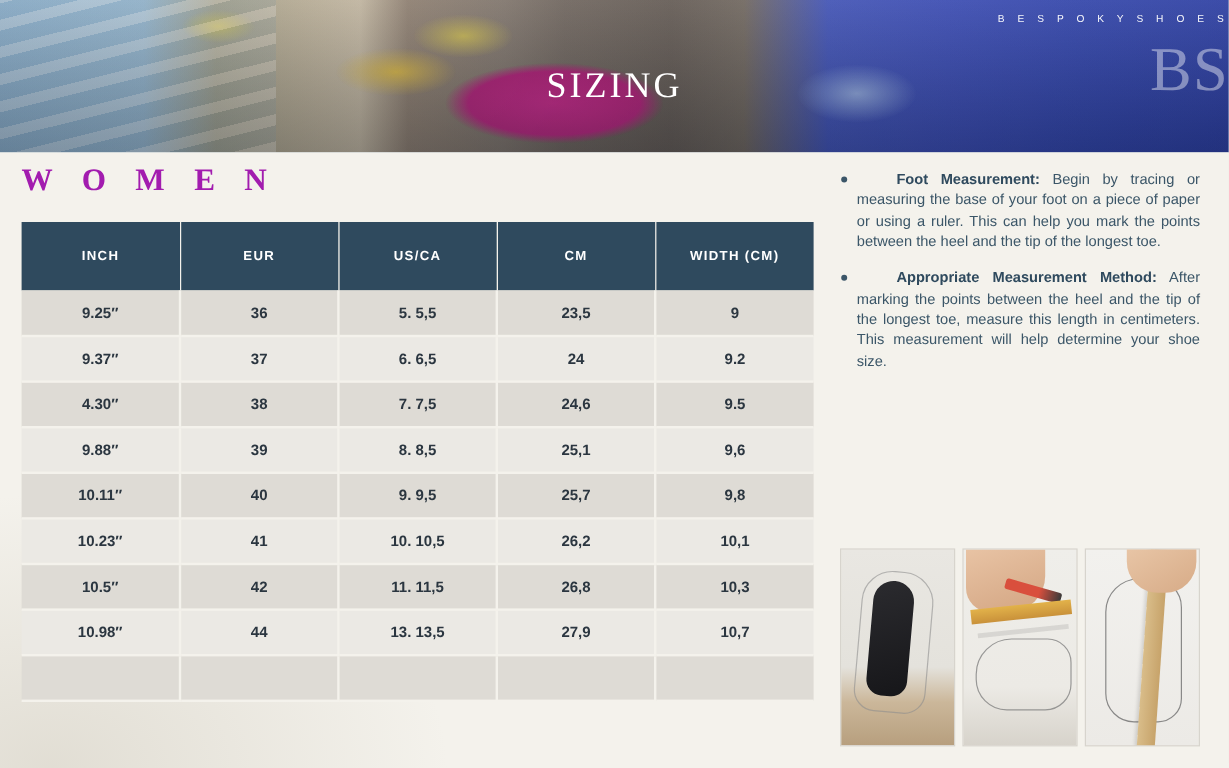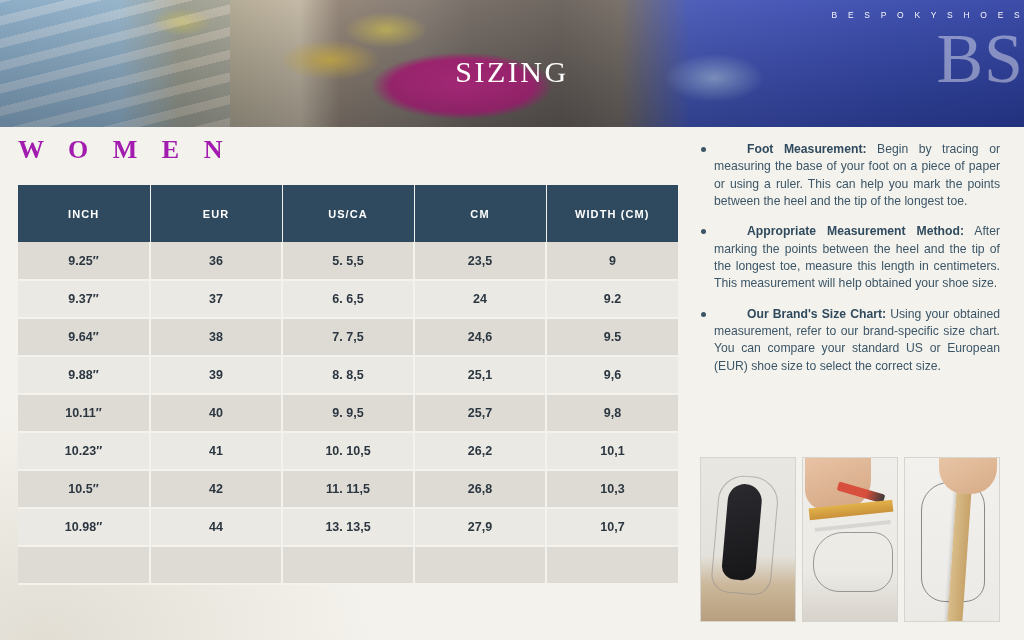--- a/index.html
+++ b/index.html
@@ -63,21 +63,21 @@
   .hero-center {
     position: absolute; left: 0; right: 0; top: 10px;
     text-align: right; color: #fff;
   }
   .brand-small {
     font-size: 8.5px; letter-spacing: 4.2px; font-weight: 400;
     color: #ffffff; opacity: .95;
   }
   .monogram {
     font-family: "Liberation Serif", serif;
-    font-size: 70px; line-height: 74px;
+    font-size: 52px; line-height: 74px;
     letter-spacing: 1px;
     color: rgba(255,255,255,0.42);
     margin-top: 2px; font-weight: 400;
   }
   .sizing-word {
     position: absolute; left: 0; right: 0; top: 55px;
     text-align: center;
     font-family: "Liberation Serif", serif;
     font-size: 30px; letter-spacing: 2.5px;
     color: #fff; font-weight: 400;
@@ -273,21 +273,21 @@
           <td>9</td>
         </tr>
         <tr>
           <td>9.37″</td>
           <td>37</td>
           <td>6. 6,5</td>
           <td>24</td>
           <td>9.2</td>
         </tr>
         <tr>
-          <td>9.64″</td>
+          <td>4.30″</td>
           <td>38</td>
           <td>7. 7,5</td>
           <td>24,6</td>
           <td>9.5</td>
         </tr>
         <tr>
           <td>9.88″</td>
           <td>39</td>
           <td>8. 8,5</td>
           <td>25,1</td>
@@ -329,24 +329,21 @@
           <td>&nbsp;</td>
         </tr>
       </tbody>
     </table>
 
     <div class="tips">
       <div class="tip">
         <b>Foot Measurement:</b><span> Begin by tracing or measuring the base of your foot on a piece of paper or using a ruler. This can help you mark the points between the heel and the tip of the longest toe.</span>
       </div>
       <div class="tip">
-        <b>Appropriate Measurement Method:</b><span> After marking the points between the heel and the tip of the longest toe, measure this length in centimeters. This measurement will help obtained your shoe size.</span>
-      </div>
-      <div class="tip">
-        <b>Our Brand's Size Chart:</b><span> Using your obtained measurement, refer to our brand-specific size chart. You can compare your standard US or European (EUR) shoe size to select the correct size.</span>
+        <b>Appropriate Measurement Method:</b><span> After marking the points between the heel and the tip of the longest toe, measure this length in centimeters. This measurement will help determine your shoe size.</span>
       </div>
     </div>
 
     <div class="photo-strip">
       <div class="photo p1"></div>
       <div class="photo p2">
         <div class="hand"></div>
         <div class="pen"></div>
       </div>
       <div class="photo p3">

